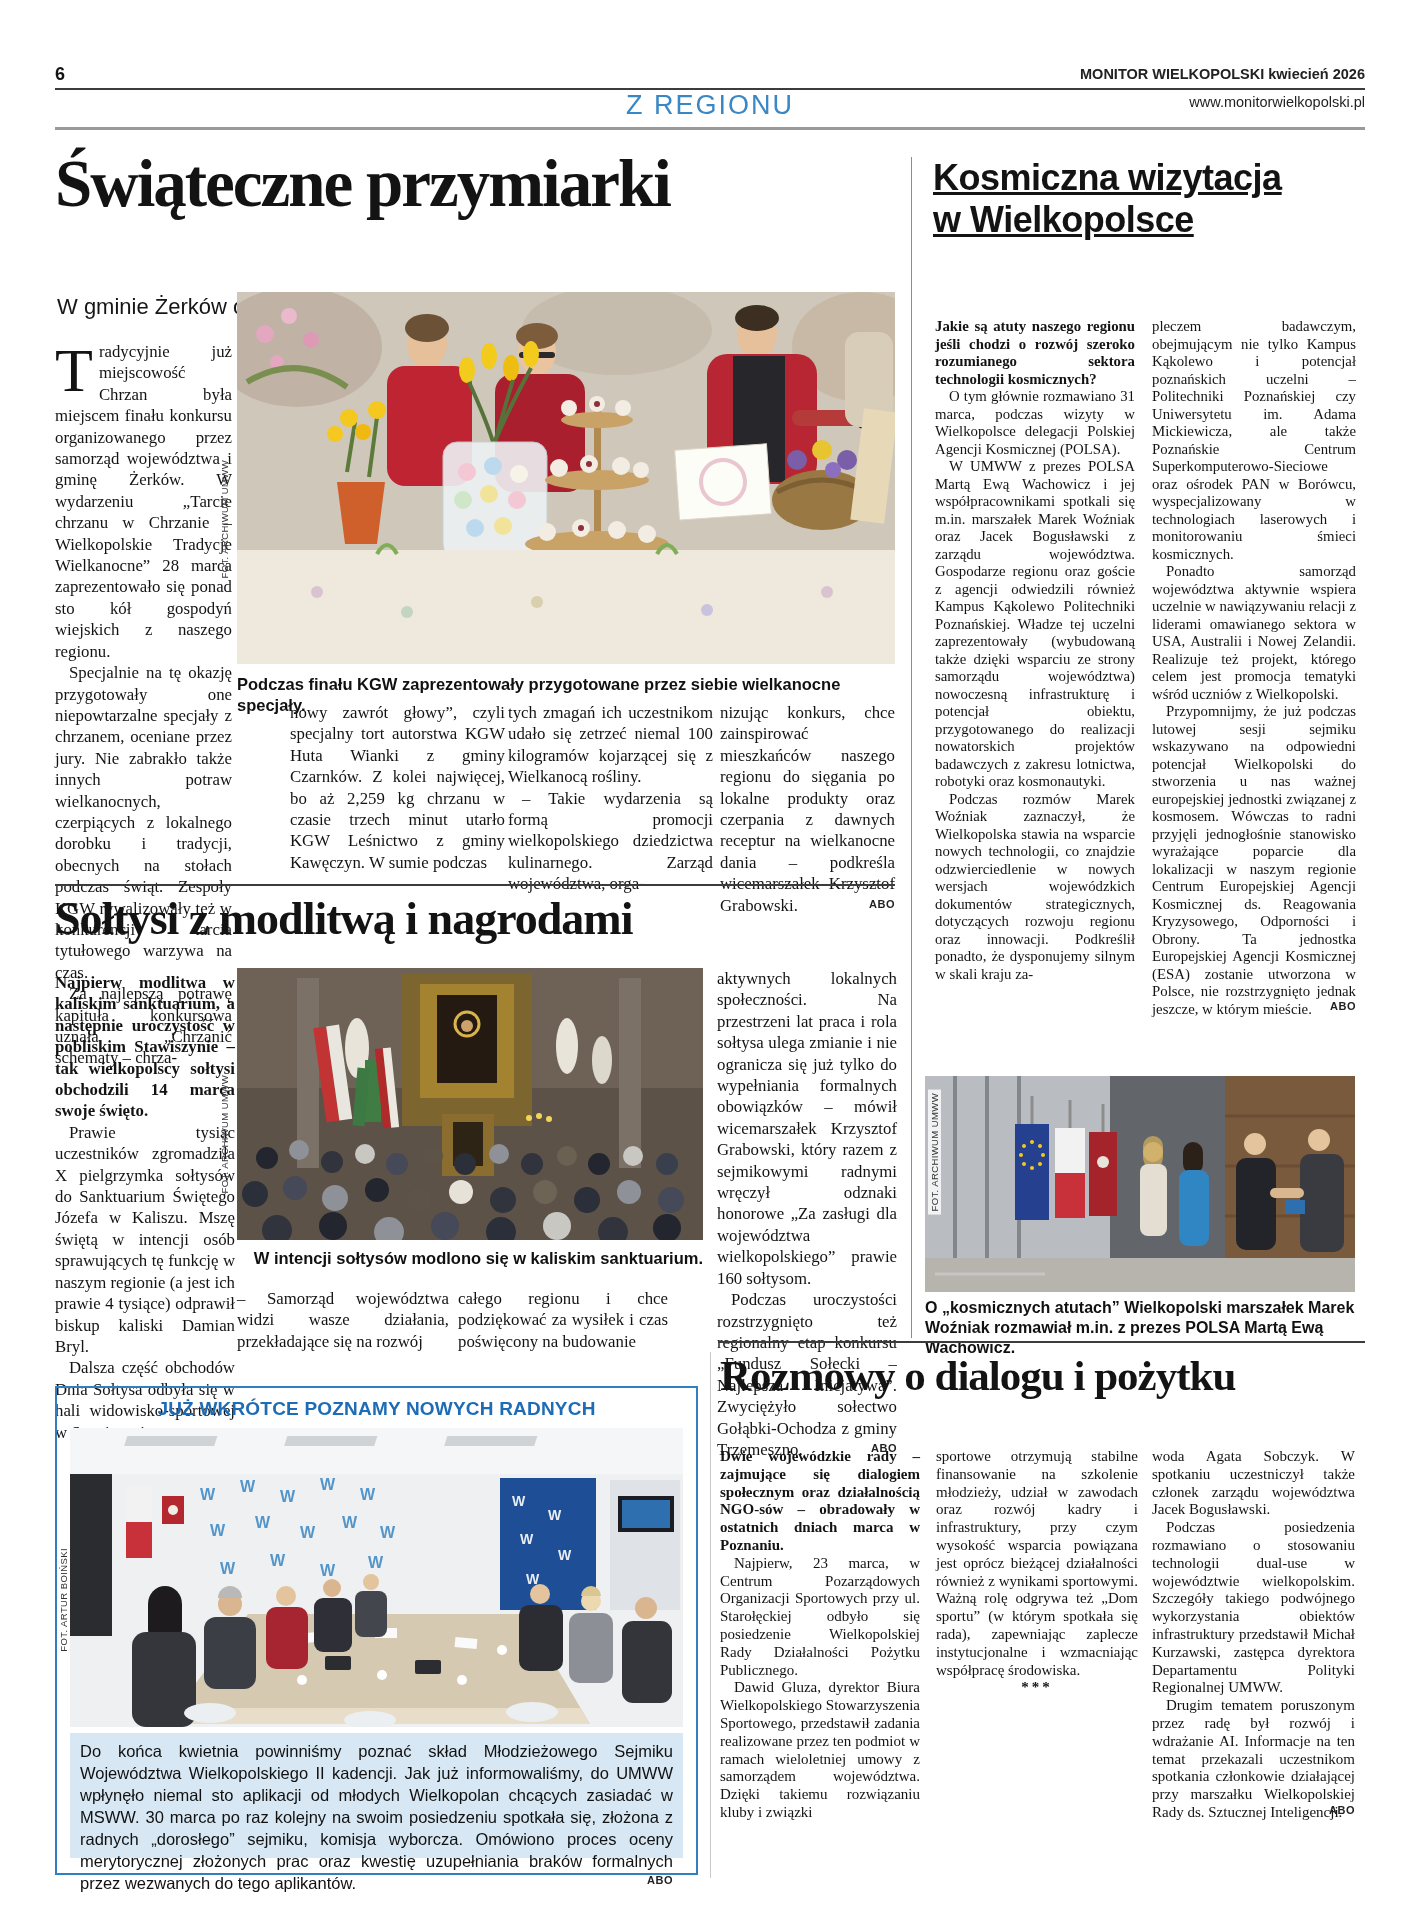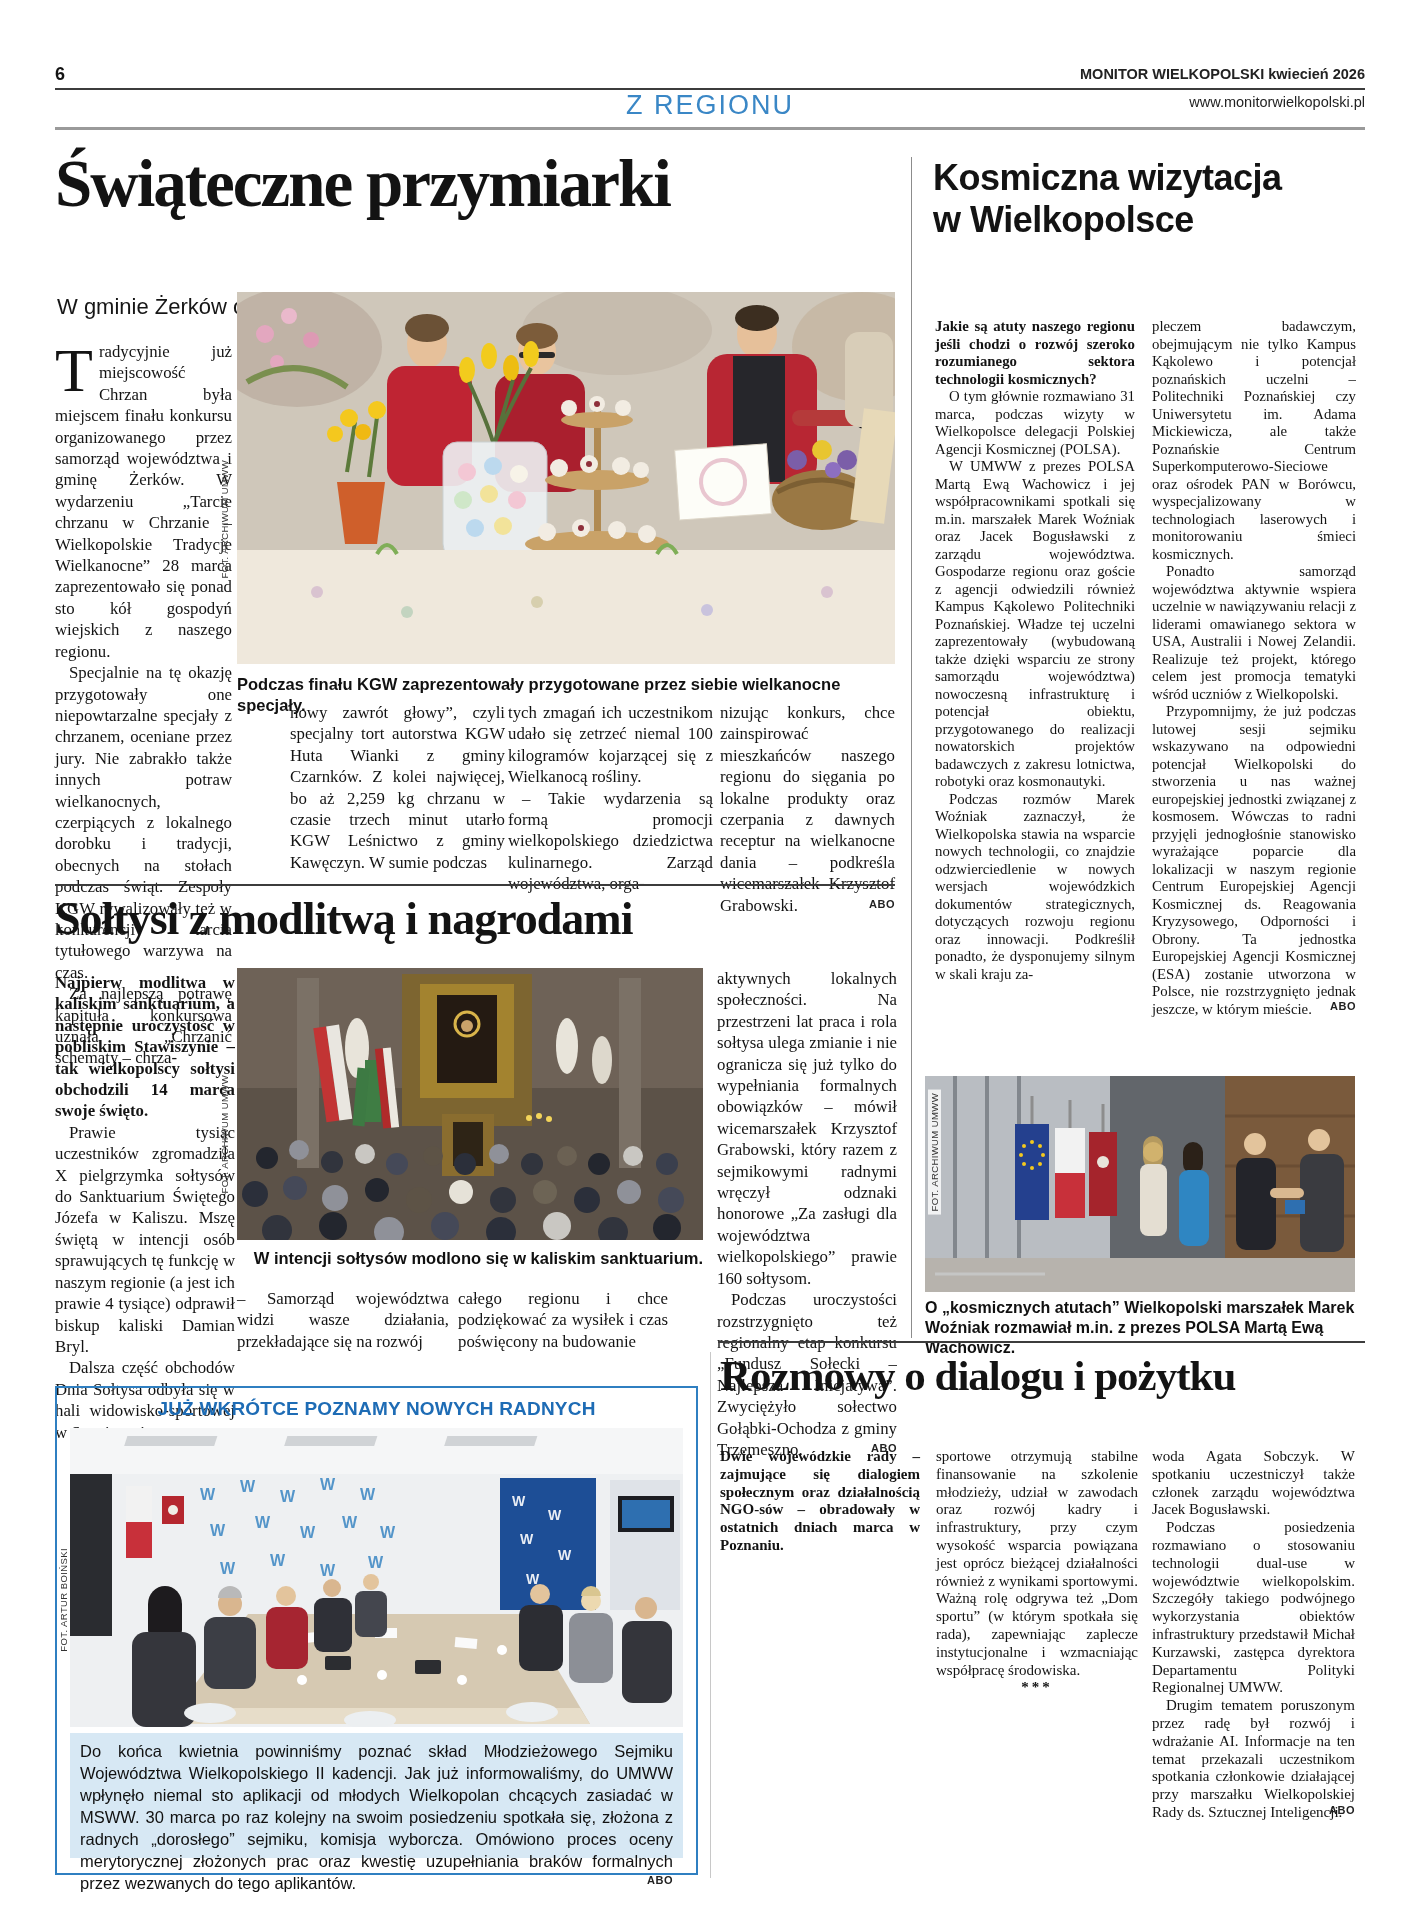--- a/index.html
+++ b/index.html
@@ -14,21 +14,21 @@
   
   #pagenum{left:55px;top:64px;font-weight:bold;font-size:18px;}
   #issue{right:55px;top:66px;font-size:14.5px;font-weight:bold;color:#222;}
   #website{right:55px;top:94px;font-size:14.5px;color:#222;}
   #section{left:0;right:0;top:90px;text-align:center;font-size:27px;letter-spacing:2px;color:#3a87c6;}
 
   
   .h-serif{font-weight:bold;letter-spacing:-1px;line-height:1.0;}
   #a1-title{left:55px;top:150px;font-size:67px;letter-spacing:-2px;}
   #a1-sub{left:57px;top:294px;font-size:22px;color:#161616;}
-  #k-title{left:933px;top:157px;font-size:36px;font-weight:bold;line-height:1.16;letter-spacing:-0.5px;width:425px;}
+  #k-title{left:933px;top:157px;font-size:36px;font-weight:bold;line-height:1.16;letter-spacing:-0.5px;width:425px;text-decoration:underline;}
   #s-title{left:55px;top:896px;font-size:46px;}
   #d-title{left:720px;top:1354px;font-size:43px;}
 
   
   .bt p{margin:0;text-align:justify;font-size:16.8px;line-height:21.4px;hyphens:none;}
   .bt p + p{text-indent:14px;}
   .bt .lead{font-weight:bold;}
   .sm p{font-size:14.8px;line-height:17.5px;}
   .dropcap{float:left;font-size:62px;line-height:50px;padding:4px 6px 0 0;}
   .sep{text-align:center !important;font-weight:bold;letter-spacing:3px;text-indent:0 !important;}
@@ -453,20 +453,22 @@
     <p>Do końca kwietnia powinniśmy poznać skład Młodzieżowego Sejmiku Województwa Wielkopolskiego II kadencji. Jak już informowaliśmy, do UMWW wpłynęło niemal sto aplikacji od młodych Wielkopolan chcących zasiadać w MSWW. 30 marca po raz kolejny na swoim posiedzeniu spotkała się, złożona z radnych „dorosłego” sejmiku, komisja wyborcza. Omówiono proces oceny merytorycznej złożonych prac oraz kwestię uzupełniania braków formalnych przez wezwanych do tego aplikantów.</p>
     <div class="abo">ABO</div>
   </div>
 
   <div class="rule" style="left:718px;top:1341px;width:647px;height:1.5px;"></div>
   <div class="vrule" style="left:710px;top:1352px;height:526px;background:#c8c8c8;"></div>
   <div class="abs h-serif" id="d-title">Rozmowy o dialogu i pożytku</div>
 
   <div class="abs bt dl" id="d-c1">
     <p class="lead">Dwie wojewódzkie rady – zajmujące się dialogiem społecznym oraz działalnością NGO-sów – obradowały w ostatnich dniach marca w Poznaniu.</p>
+    <p>Najpierw, 23 marca, w Centrum Pozarządowych Organizacji Sportowych przy ul. Starołęckiej odbyło się posiedzenie Wielkopolskiej Rady Działalności Pożytku Publicznego.</p>
+    <p>Dawid Gluza, dyrektor Biura Wielkopolskiego Stowarzyszenia Sportowego, przedstawił zadania realizowane przez ten podmiot w ramach wieloletniej umowy z samorządem województwa. Dzięki takiemu rozwiązaniu kluby i związki</p>
   </div>
   <div class="abs bt dl" id="d-c2">
     <p>sportowe otrzymują stabilne finansowanie na szkolenie młodzieży, udział w zawodach oraz rozwój kadry i infrastruktury, przy czym wysokość wsparcia powiązana jest oprócz bieżącej działalności również z wynikami sportowymi. Ważną rolę odgrywa też „Dom sportu” (w którym spotkała się rada), zapewniając zaplecze instytucjonalne i wzmacniając współpracę środowiska.</p>
     <p class="sep">***</p>
   </div>
   <div class="abs bt dl" id="d-c3">
     <p>woda Agata Sobczyk. W spotkaniu uczestniczył także członek zarządu województwa Jacek Bogusławski.</p>
     <p>Podczas posiedzenia rozmawiano o stosowaniu technologii dual-use w województwie wielkopolskim. Szczegóły takiego podwójnego wykorzystania obiektów infrastruktury przedstawił Michał Kurzawski, zastępca dyrektora Departamentu Polityki Regionalnej UMWW.</p>
     <p>Drugim tematem poruszonym przez radę był rozwój i wdrażanie AI. Informacje na ten temat przekazali uczestnikom spotkania członkowie działającej przy marszałku Wielkopolskiej Rady ds. Sztucznej Inteligencji.</p>
     <div class="abo">ABO</div>

